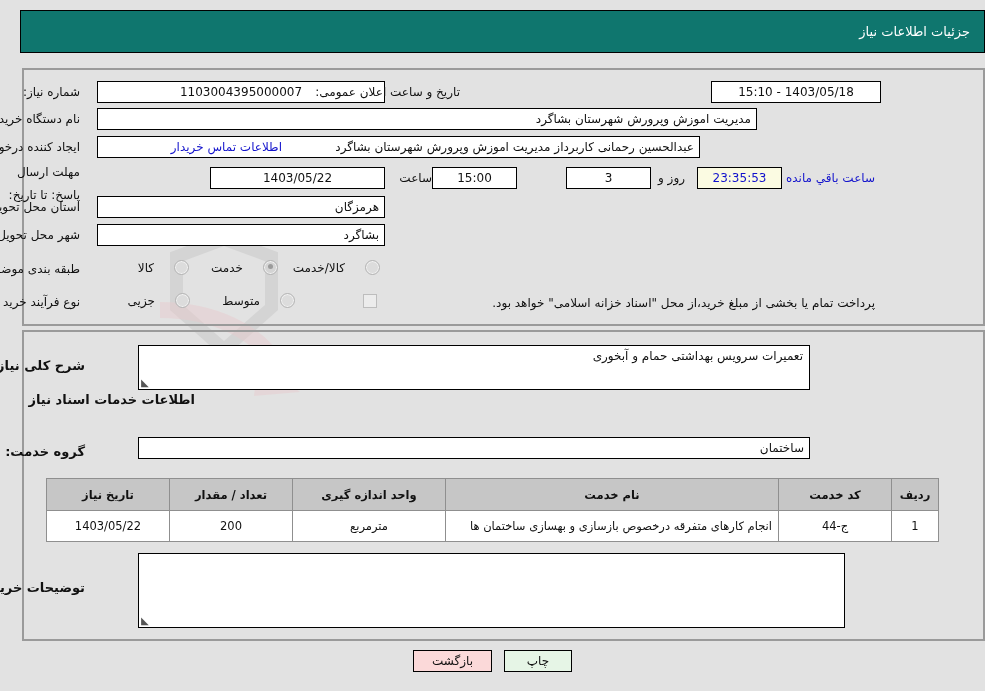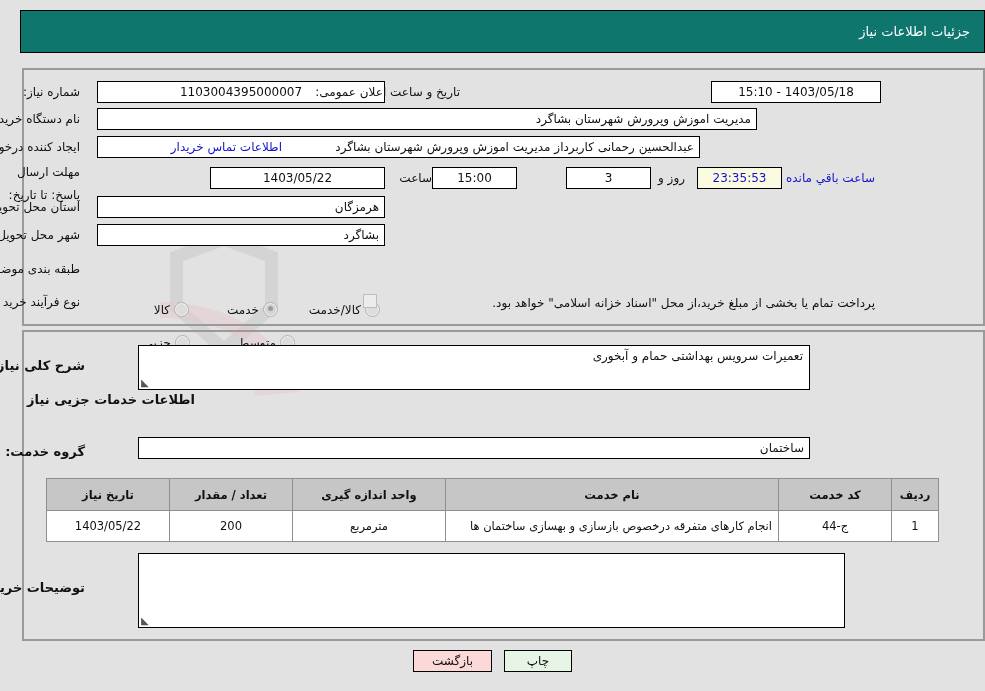--- a/index.html
+++ b/index.html
@@ -130,21 +130,21 @@
     cursor: pointer;
   }
   .plain {
     position: absolute;
     font-size: 12px;
     color: #111;
     white-space: nowrap;
   }
 
   
-  .radio-wrap { position: absolute; display: flex; align-items: center; gap: 4px; margin-top: 42px; }
+  .radio-wrap { position: absolute; display: flex; align-items: center; gap: 20px; }
   .radio {
     width: 13px; height: 13px; border-radius: 50%;
     background: #dcdcdc;
     border: 1px solid #b4b4b4;
     box-shadow: inset 0 0 0 1px #f2f2f2;
     display: inline-block;
     flex: none;
   }
   .radio.on { background: #d4d4d4; }
   .radio.on::after {
@@ -328,21 +328,21 @@
 
   <div class="chk" style="right:608px; top:294px;"></div>
   <div class="plain" style="right:110px; top:296px;">پرداخت تمام یا بخشی از مبلغ خرید،از محل "اسناد خزانه اسلامی" خواهد بود.</div>
 
   <div class="lbl bold-lbl" style="right:900px; top:358px; font-size:13px;">شرح کلی نیاز:</div>
   <div class="tarea" style="right:175px; top:345px; width:672px; height:45px;">
     <span>تعمیرات سرویس بهداشتی حمام و آبخوری</span>
     <span class="grip">◢</span>
   </div>
 
-  <div class="sect-title" style="right:790px; top:392px;">اطلاعات خدمات جزیی نیاز</div>
+  <div class="sect-title" style="right:790px; top:392px;">اطلاعات خدمات اسناد نیاز</div>
 
   <div class="lbl bold-lbl" style="right:900px; top:444px; font-size:13px;">گروه خدمت:</div>
   <div class="fld right" style="right:175px; top:437px; width:672px;">ساختمان</div>
 
   <table class="items">
     <thead>
       <tr>
         <th style="width:34px;">ردیف</th>
         <th style="width:100px;">کد خدمت</th>
         <th>نام خدمت</th>

